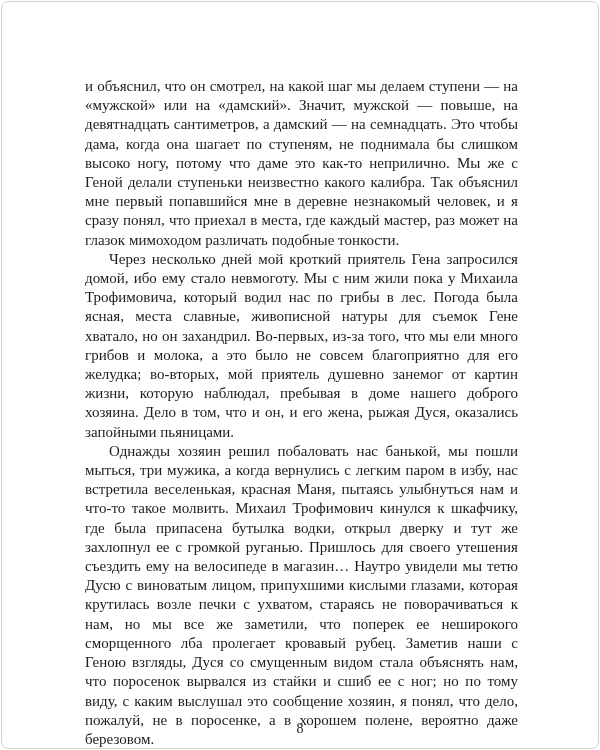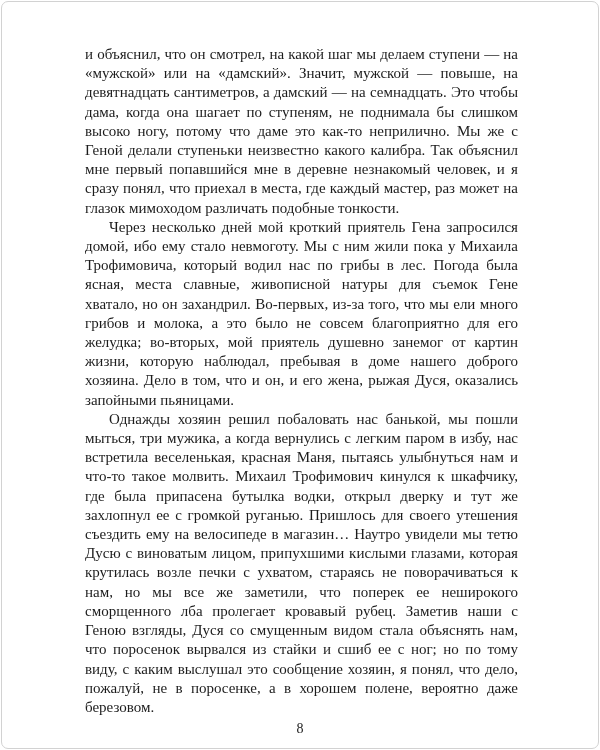--- a/index.html
+++ b/index.html
@@ -36,20 +36,21 @@
     color: #1c1c1c;
     text-align: justify;
   }
   .text-block p {
     margin: 0;
     padding: 0;
     text-indent: 24px;
   }
   .text-block p.no-indent {
     text-indent: 0;
+    margin-top: 32px;
   }
   .page-number {
     position: absolute;
     left: 0;
     right: 0;
     bottom: 13px;
     text-align: center;
     font-family: "Liberation Serif", "DejaVu Serif", serif;
     font-size: 14px;
     color: #1c1c1c;

